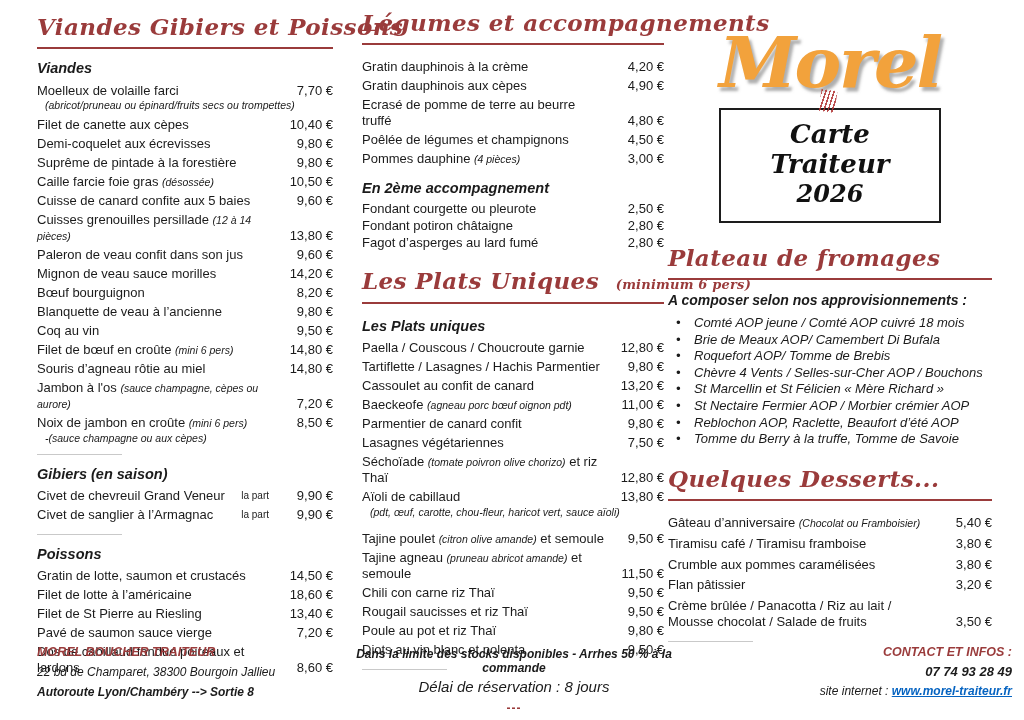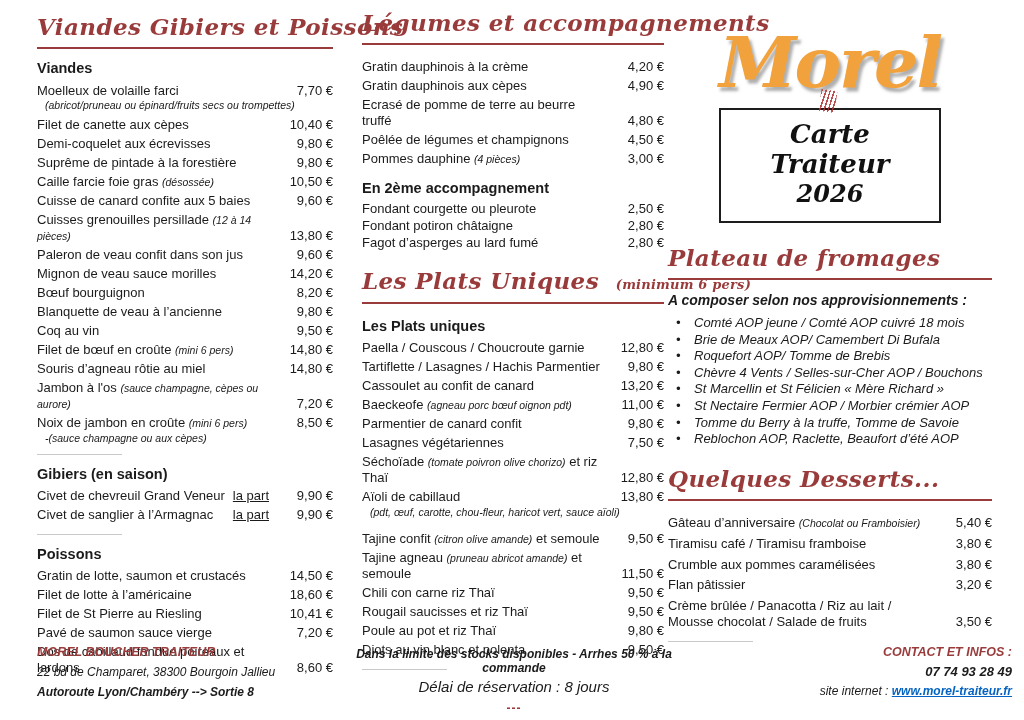--- a/index.html
+++ b/index.html
@@ -23,28 +23,28 @@
   
   .script-title{
     font-family:"DejaVu Serif",serif;font-style:italic;font-weight:bold;
     color:var(--red);font-size:23px;letter-spacing:.4px;line-height:1.15;
     white-space:nowrap;
   }
   .script-title .title-note{font-size:13px;letter-spacing:.2px;}
   .rule{border:none;border-top:2px solid var(--red);margin:7px 0 0 0;}
 
   
-  .subhead{font-weight:bold;font-size:14.5px;margin:11px 0 5px 0;}
+  .subhead{font-weight:bold;font-style:italic;font-size:14.5px;margin:11px 0 5px 0;}
 
   
   .rows{width:100%;}
   .row{display:flex;align-items:flex-end;padding:1.4px 0;font-size:13px;line-height:16.2px;}
   .row .nm{flex:1;padding-right:6px;}
   .row .note{font-style:italic;font-size:10.5px;}
-  .row .qual{font-size:13px;white-space:nowrap;margin-right:14px;line-height:16.2px;text-decoration:underline;}
+  .row .qual{font-size:10px;white-space:nowrap;margin-right:14px;line-height:16.2px;}
   .row .price{white-space:nowrap;text-align:right;min-width:50px;font-size:13px;}
   .subnote{font-style:italic;font-size:10.5px;line-height:13px;margin:-1px 0 3px 8px;}
   .gap8{height:8px;}
 
   .subdiv{border:none;border-top:1px solid var(--divider);width:85px;margin:9px 0 2px 0;}
 
   
   .logo{
     font-family:"DejaVu Serif",serif;font-style:italic;font-weight:bold;
     font-size:70px;line-height:1.0;color:var(--orange);text-align:center;
@@ -286,21 +286,21 @@
 
             <span class="price">18,60 €</span>
           </div>
 
         </div>
 
         <div>
           <div class="row">
             <span class="nm"><span>Filet de St Pierre au Riesling</span>  </span>
 
-            <span class="price">10,41 €</span>
+            <span class="price">13,40 €</span>
           </div>
 
         </div>
 
         <div>
           <div class="row">
             <span class="nm"><span>Pavé de saumon sauce vierge</span>  </span>
 
             <span class="price">7,20 €</span>
           </div>
@@ -459,21 +459,21 @@
             <span class="price">13,80 €</span>
           </div>
           <div class="subnote">(pdt, œuf, carotte, chou-fleur, haricot vert, sauce aïoli)</div>
         </div>
       </div>
     <div class="gap8"></div>
     <div class="rows">
 
         <div>
           <div class="row">
-            <span class="nm"><span>Tajine confit</span> <span class="note">(citron olive amande)</span> <span>et semoule</span></span>
+            <span class="nm"><span>Tajine poulet</span> <span class="note">(citron olive amande)</span> <span>et semoule</span></span>
             <span class="price">9,50 €</span>
           </div>
 
         </div>
 
         <div>
           <div class="row">
             <span class="nm"><span>Tajine agneau</span> <span class="note">(pruneau abricot amande)</span> <span>et semoule</span></span>
             <span class="price">11,50 €</span>
           </div>
@@ -533,23 +533,23 @@
         <li>Brie de Meaux AOP/ Camembert Di Bufala</li>
 
         <li>Roquefort AOP/ Tomme de Brebis</li>
 
         <li>Chèvre 4 Vents / Selles-sur-Cher AOP / Bouchons</li>
 
         <li>St Marcellin et St Félicien « Mère Richard »</li>
 
         <li>St Nectaire Fermier AOP / Morbier crémier AOP</li>
 
+        <li>Reblochon AOP, Raclette, Beaufort d’été AOP</li>
+
         <li>Tomme du Berry à la truffe, Tomme de Savoie</li>
-
-        <li>Reblochon AOP, Raclette, Beaufort d’été AOP</li>
       </ul>
 
     <div class="script-title" style="margin-top:18px;">Quelques Desserts...</div>
     <hr class="rule">
     <div class="rows" style="margin-top:12px;">
 
         <div>
           <div class="row" style="padding:2.2px 0;">
             <span class="nm"><span>Gâteau d’anniversaire</span> <span class="note">(Chocolat ou Framboisier)</span></span>
             <span class="price">5,40 €</span>

